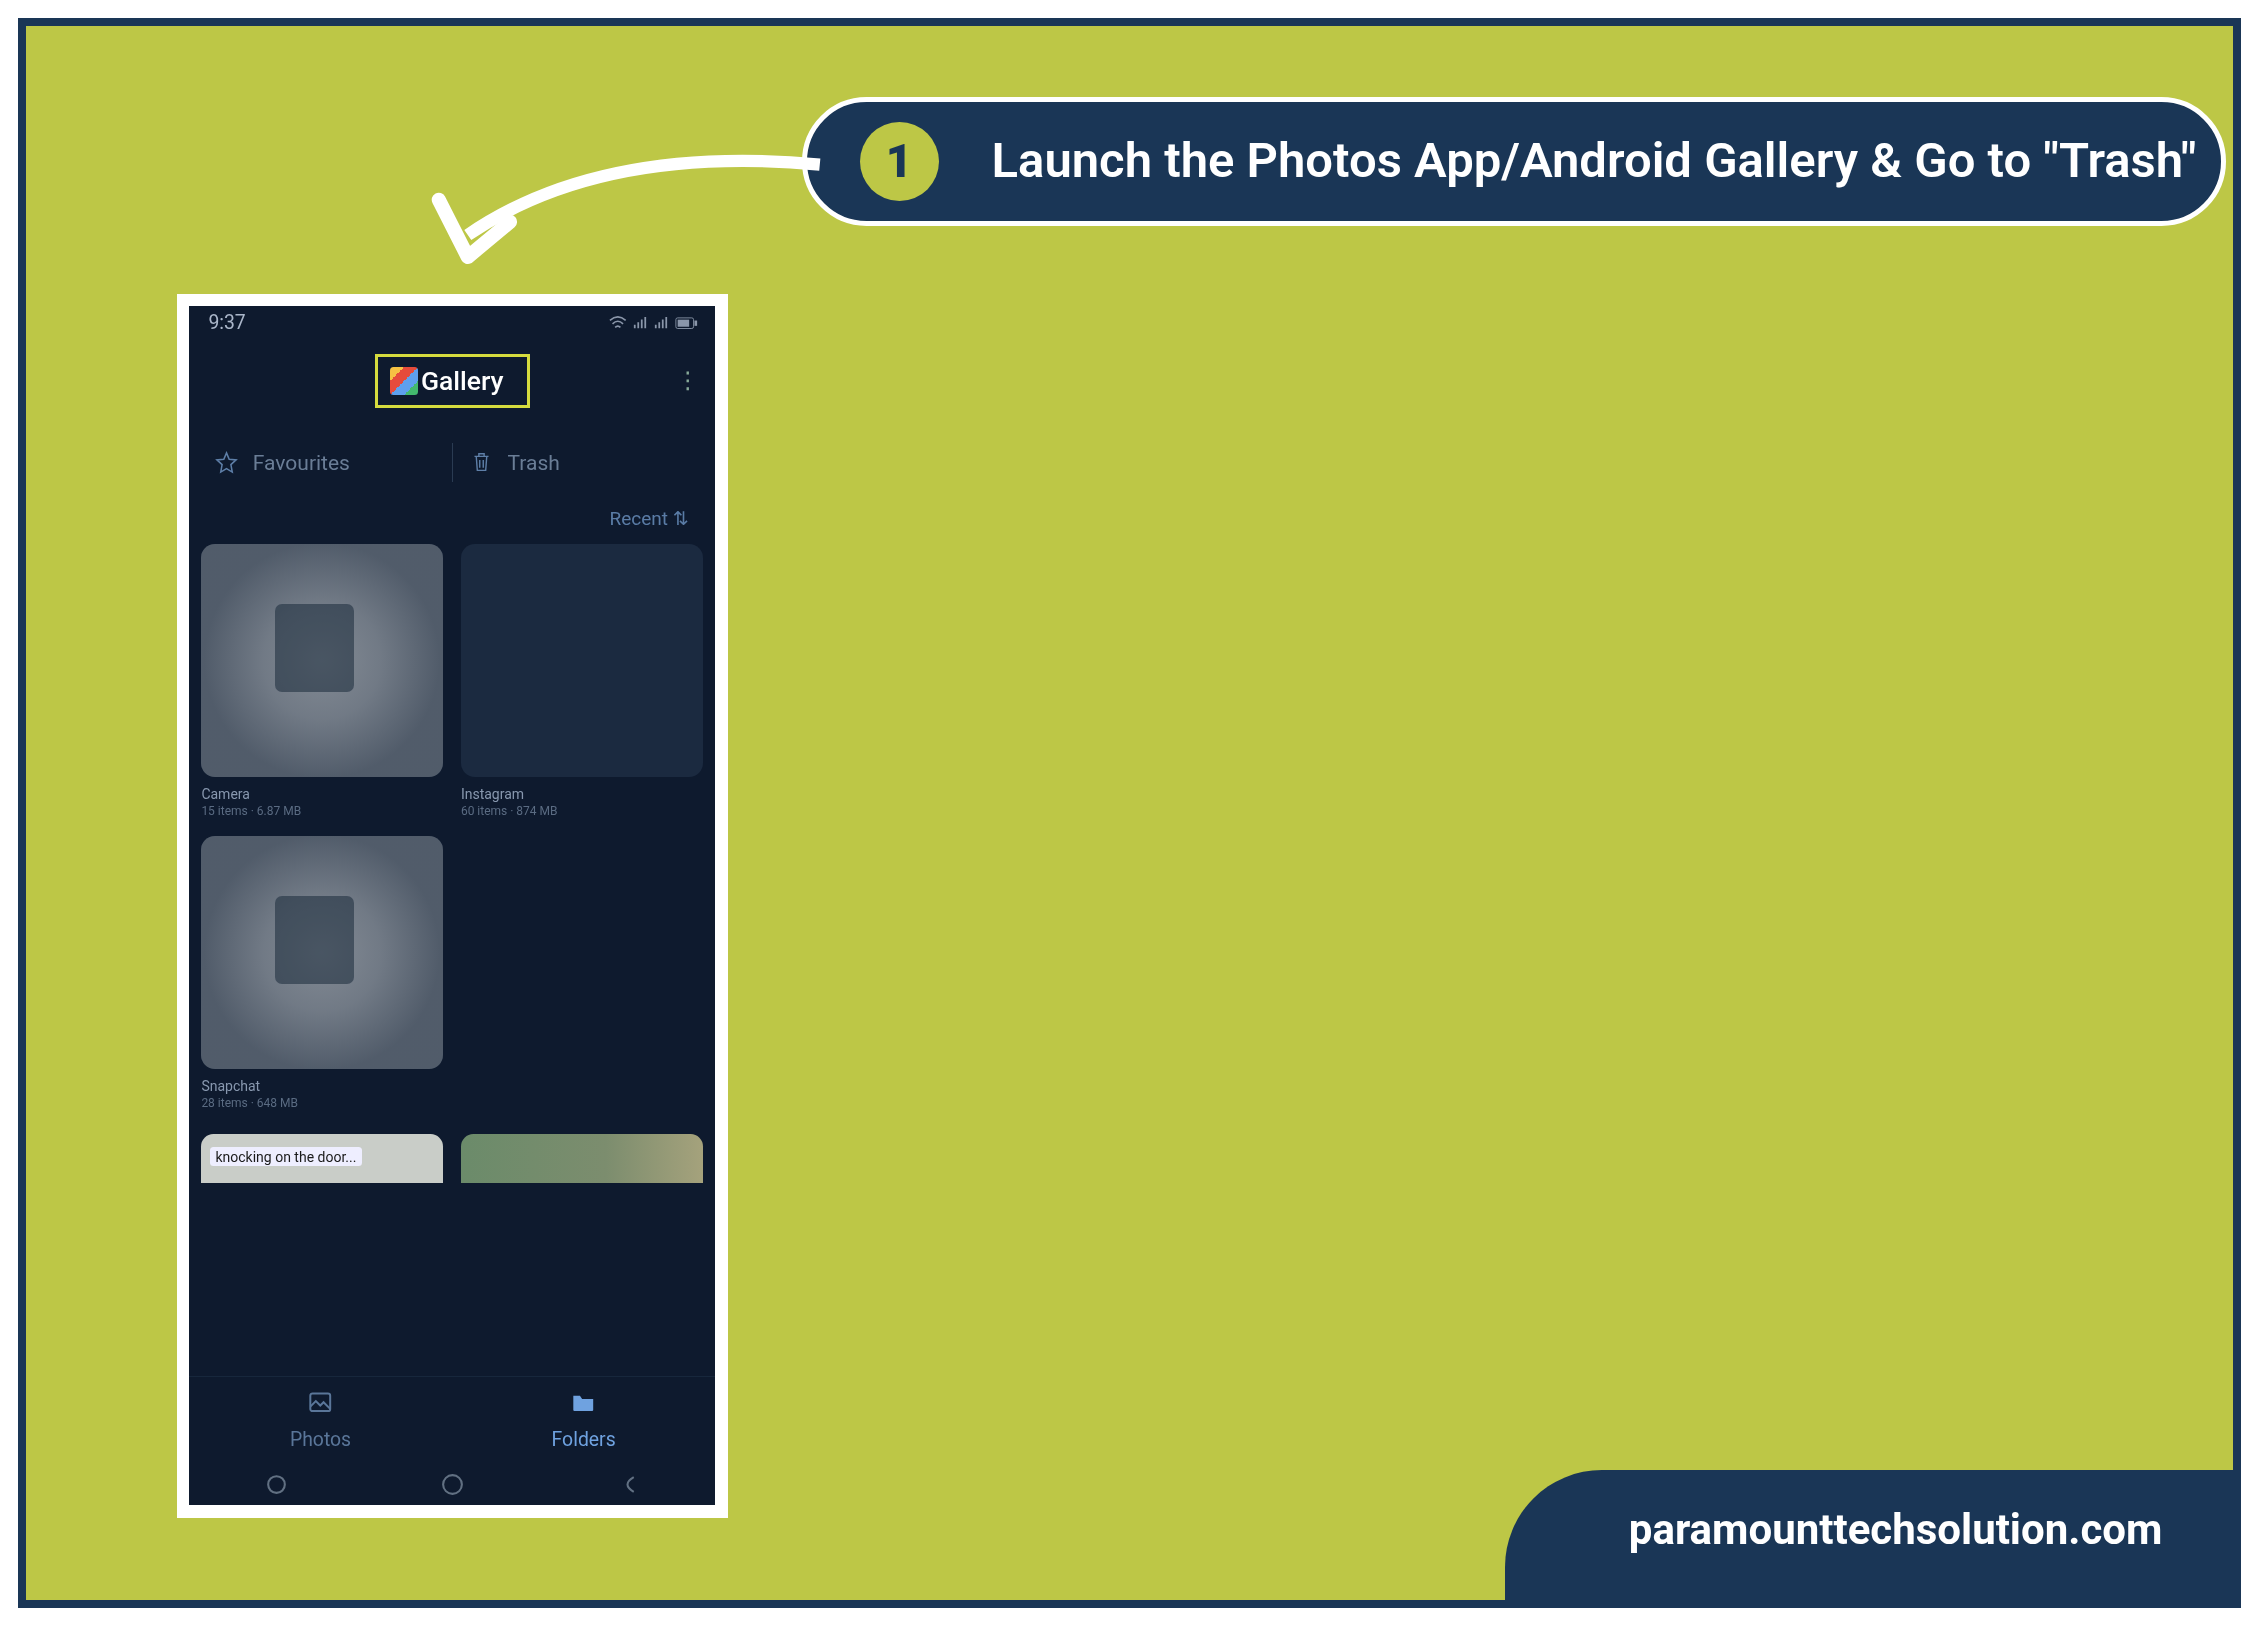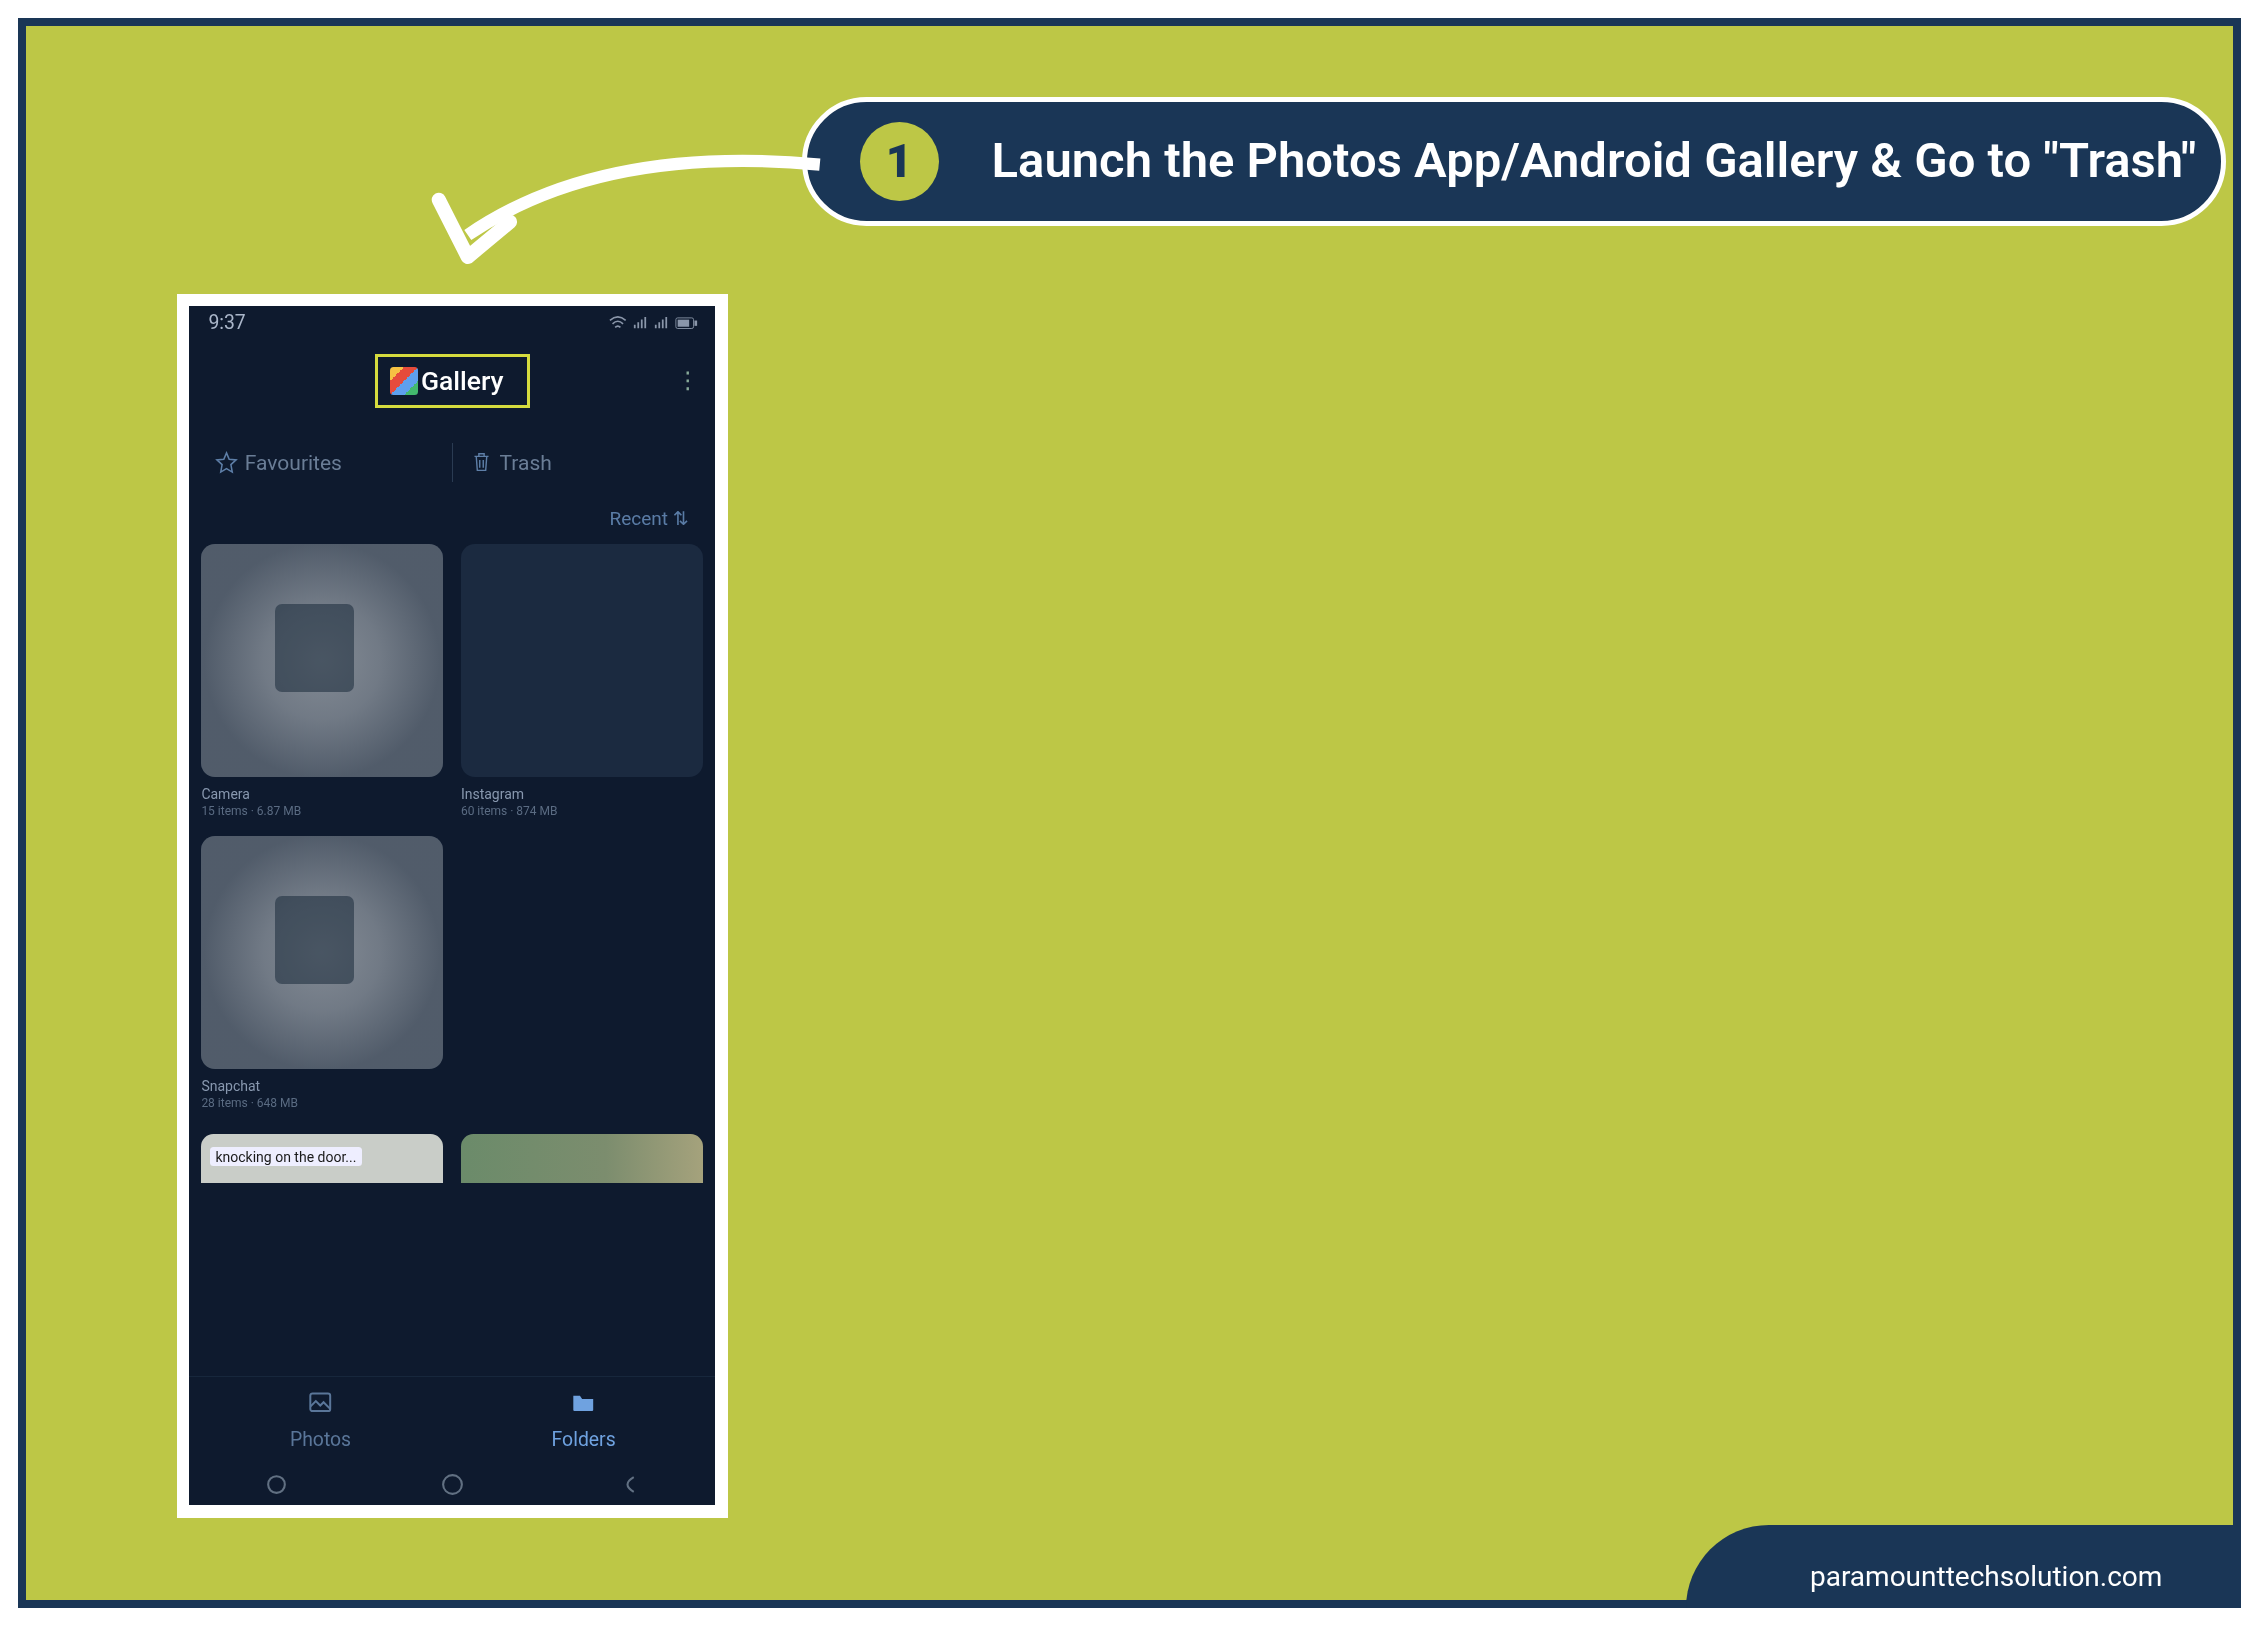--- a/index.html
+++ b/index.html
@@ -147,21 +147,21 @@
 .tabs-row {
   display: flex;
   margin-top: 35px;
   padding: 0 8.8px;
 }
 
 .tab {
   flex: 1;
   display: flex;
   align-items: center;
-  gap: 6px;
+  gap: 14px;
   padding: 7px 16px;
   color: #6a7d96;
   font-size: 21px;
 }
 
 .tab + .tab {
   border-left: 0.9px solid #2a3b52;
 }
 
 .tab-icon {
@@ -299,23 +299,23 @@
 }
 .anav-icon { width: 25px; height: 25px; opacity: 0.6; }
 
 
 .footer-badge {
   position: absolute;
   bottom: -8.8px;
   right: -8.8px;
   background: #1a3656;
   color: #fff;
-  font-size: 28px;
-  font-weight: 400;
-  padding: 35px 79px 15px 124px;
+  font-size: 42px;
+  font-weight: 700;
+  padding: 35px 79px 54px 124px;
   border-top-left-radius: 97px;
 }
 </style>
 </head>
 <body>
 
 <div class="frame">
 
   <div class="callout">
     <div class="step-badge">

